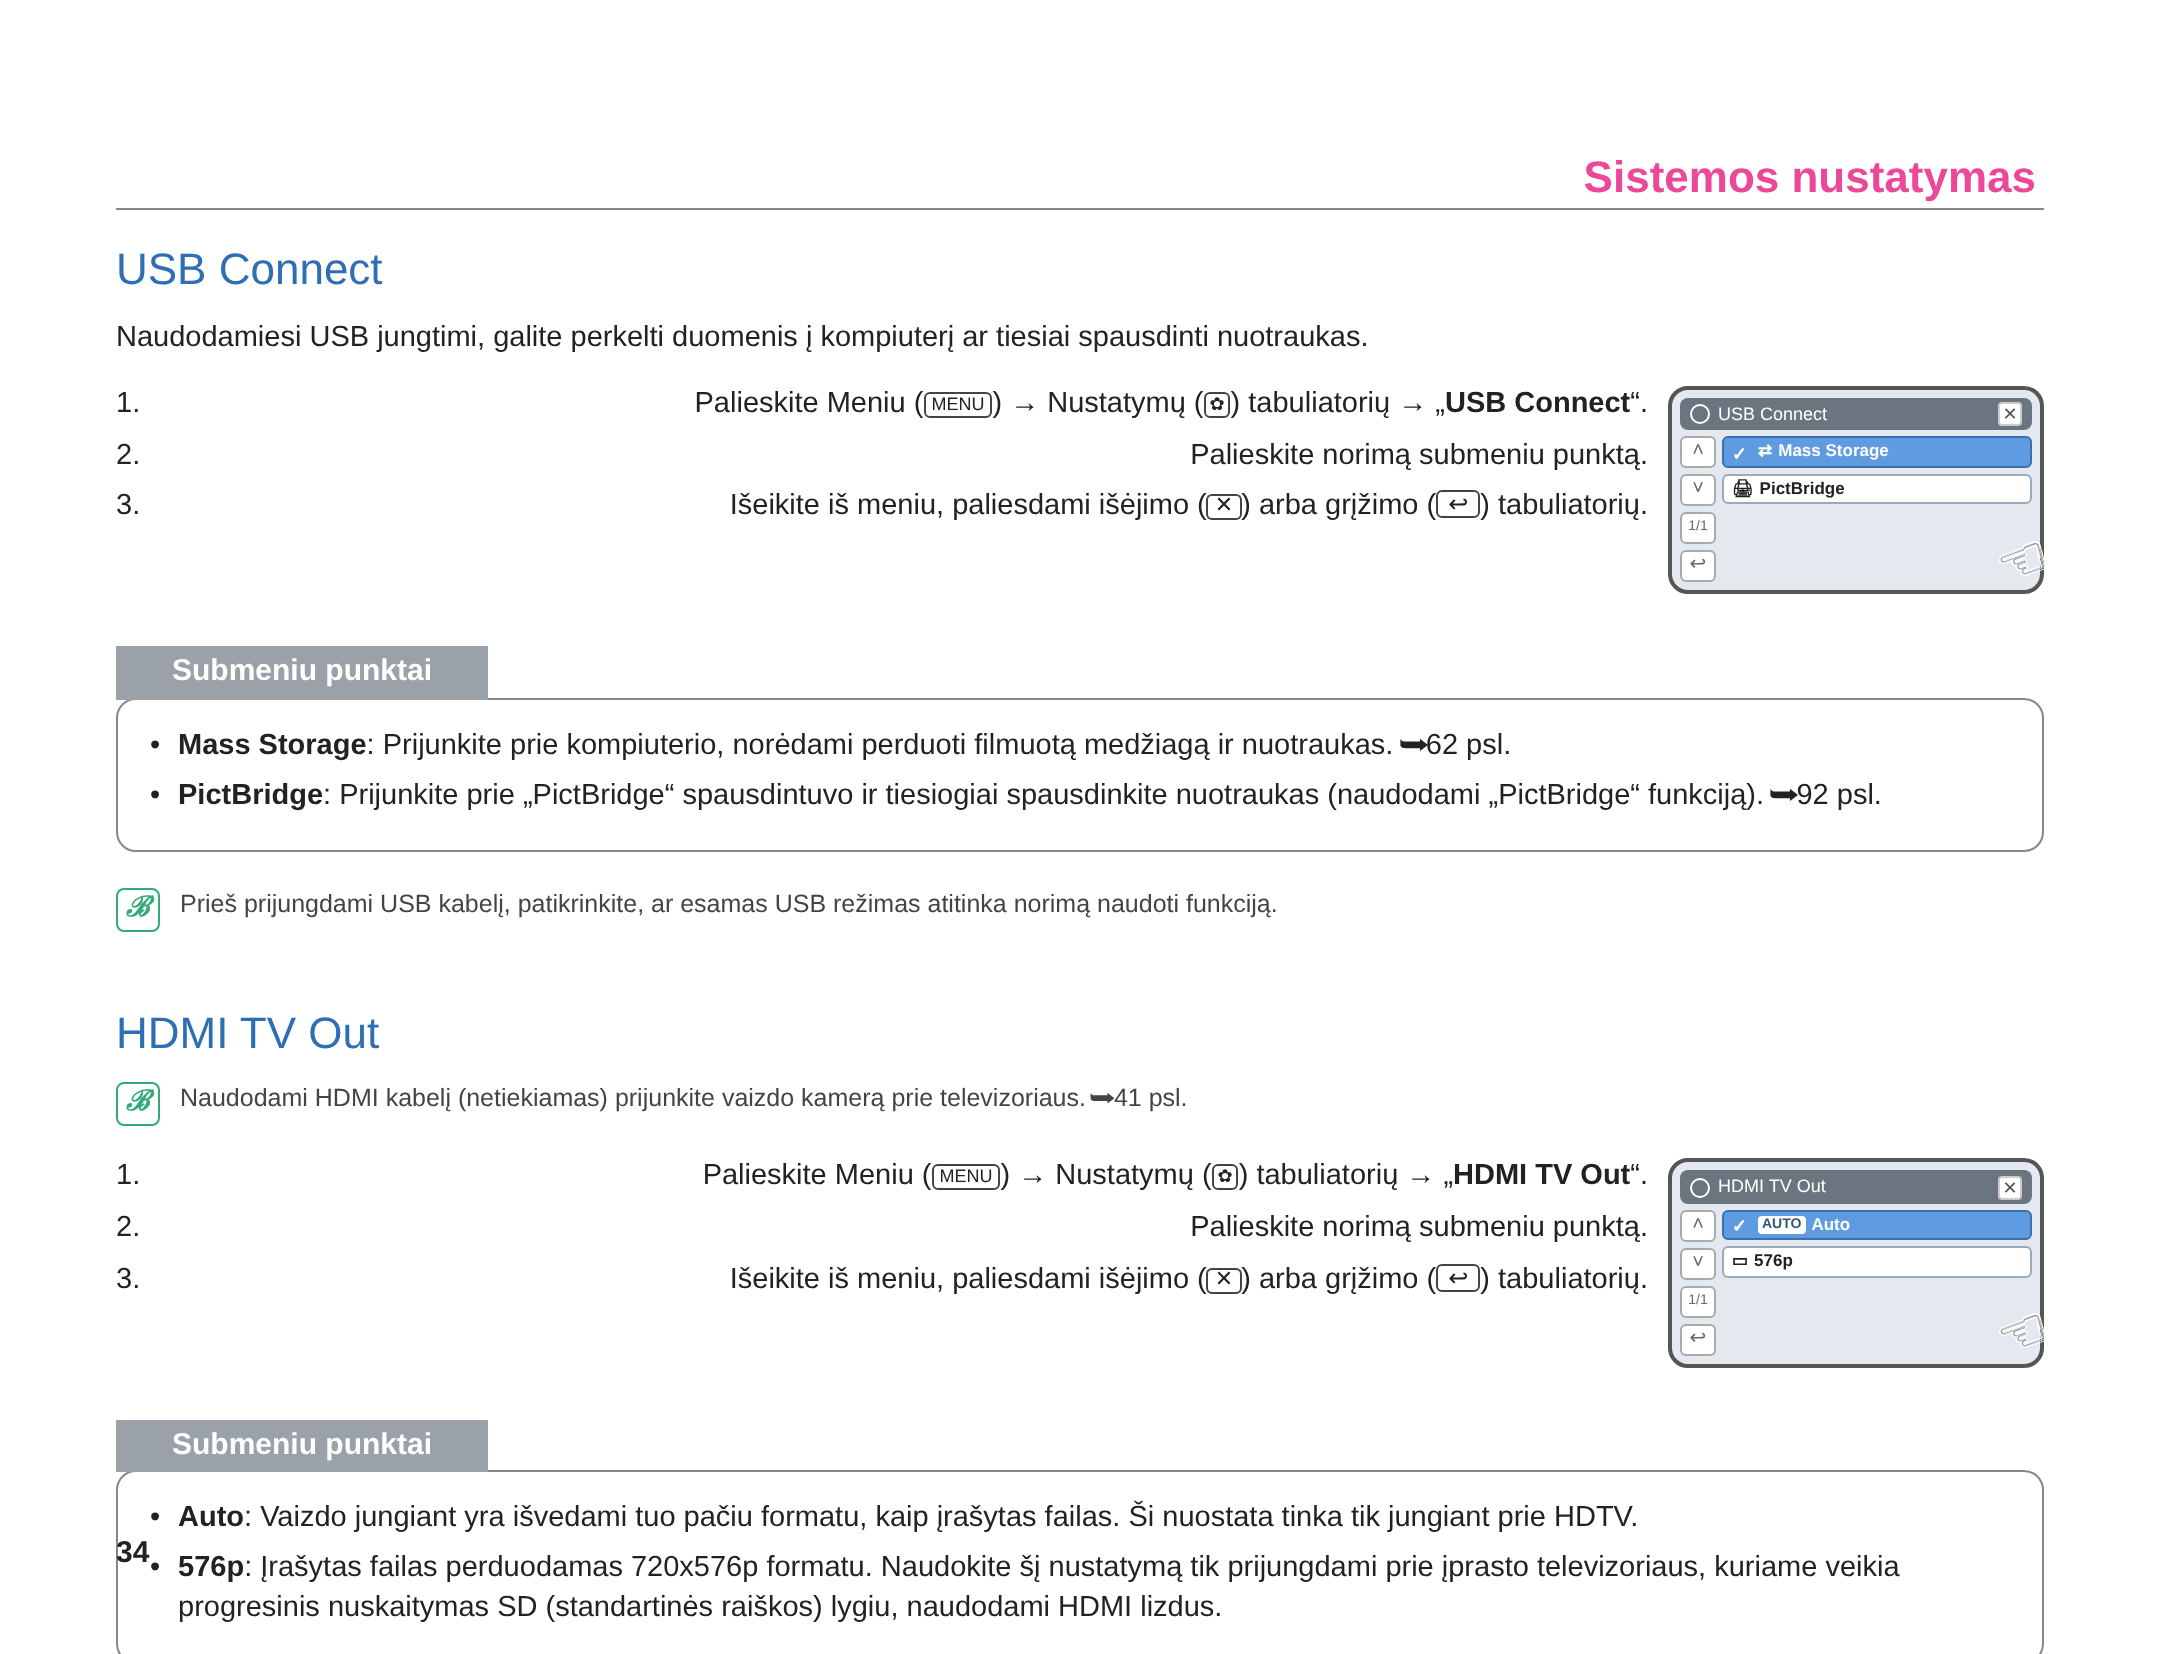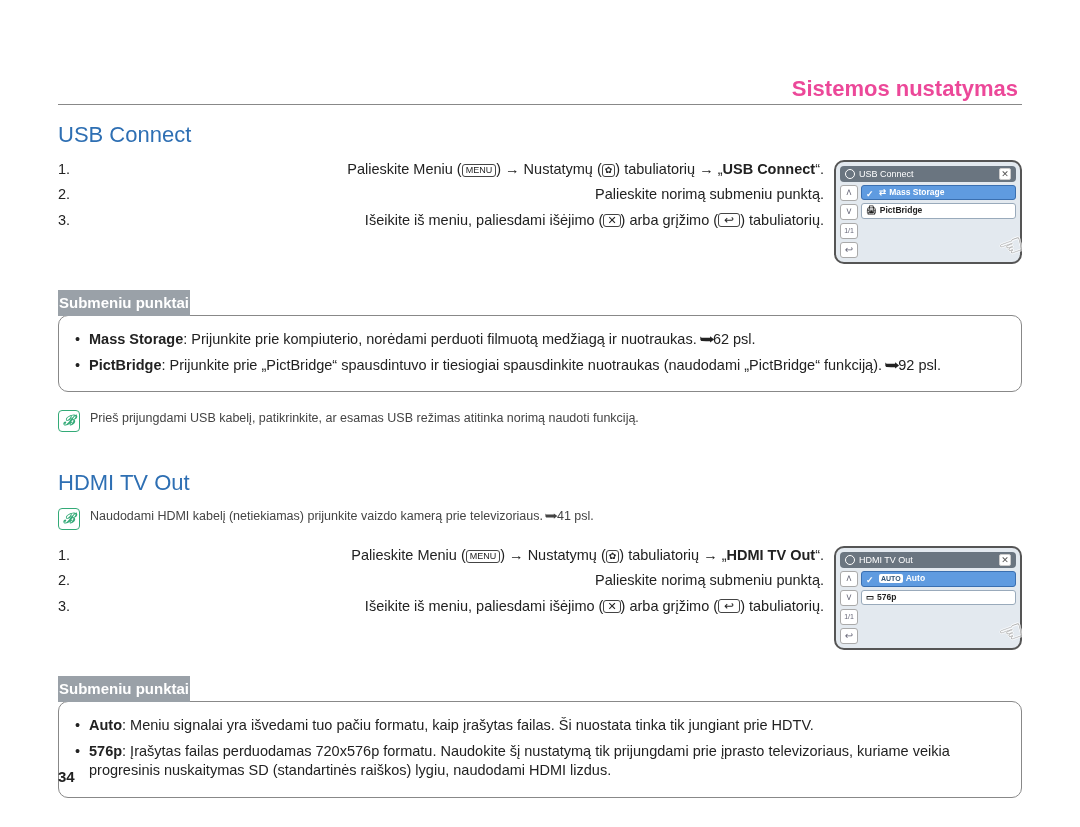--- a/index.html
+++ b/index.html
@@ -109,21 +109,21 @@
     transform: rotate(-20deg);
     text-shadow: -1px 0 #fff, 1px 0 #fff, 0 -1px #fff, 0 1px #fff;
   }
 
   .submenu-hdr {
     display:inline-block;
     background:#9aa1a8;
     color:#fff;
     font-weight:700;
     font-size:15px;
-    padding:3px 1px;
+    padding:3px 28px;
     margin-bottom: -1px;
     position: relative; z-index:2;
   }
   .submenu-box {
     border:1.5px solid #888;
     border-radius:10px;
     padding: 14px 16px 16px 16px;
   }
   .submenu-box ul { list-style:none; padding:0; margin:0; }
   .submenu-box li { display:flex; margin-bottom:6px; }
@@ -152,20 +152,21 @@
 </head>
 <body>
 
 <div class="header-title">Sistemos nustatymas</div>
 <div class="hr"></div>
 
 <div class="columns">
 
   <div class="col">
     <h2 class="section">USB Connect</h2>
+    <p class="intro">Naudodamiesi USB jungtimi, galite perkelti duomenis į kompiuterį ar tiesiai spausdinti nuotraukas.</p>
 
     <div class="figure">
       <div class="fig-box">
         <div class="fig-header">
           <span class="left">
               <span class="gear"></span>
               <span>USB Connect</span>
             </span>
           <span class="x">✕</span>
         </div>
@@ -288,21 +289,21 @@
         <span>Išeikite iš meniu, paliesdami išėjimo (</span><span class="close-icon">✕</span><span>) arba grįžimo (</span><span class="return-icon">↩</span><span>) tabuliatorių.</span>
       </span>
         </li>
     </ol>
 
     <div class="submenu-hdr">Submeniu punktai</div>
     <div class="submenu-box">
       <ul>
         <li>
             <span class="bul">•</span>
-            <span class="body"><span class="name">Auto</span><span>: Meniu signalai yra išvedami tuo pačiu formatu, kaip įrašytas failas. Ši nuostata tinka tik jungiant prie HDTV.</span></span>
+            <span class="body"><span class="name">Auto</span><span>: Vaizdo jungiant yra išvedami tuo pačiu formatu, kaip įrašytas failas. Ši nuostata tinka tik jungiant prie HDTV.</span></span>
           </li>
         <li>
             <span class="bul">•</span>
             <span class="body"><span class="name">576p</span><span>: Įrašytas failas perduodamas 720x576p formatu. Naudokite šį nustatymą tik prijungdami prie įprasto televizoriaus, kuriame veikia progresinis nuskaitymas SD (standartinės raiškos) lygiu, naudodami HDMI lizdus.</span></span>
           </li>
       </ul>
     </div>
   </div>
 </div>
 

